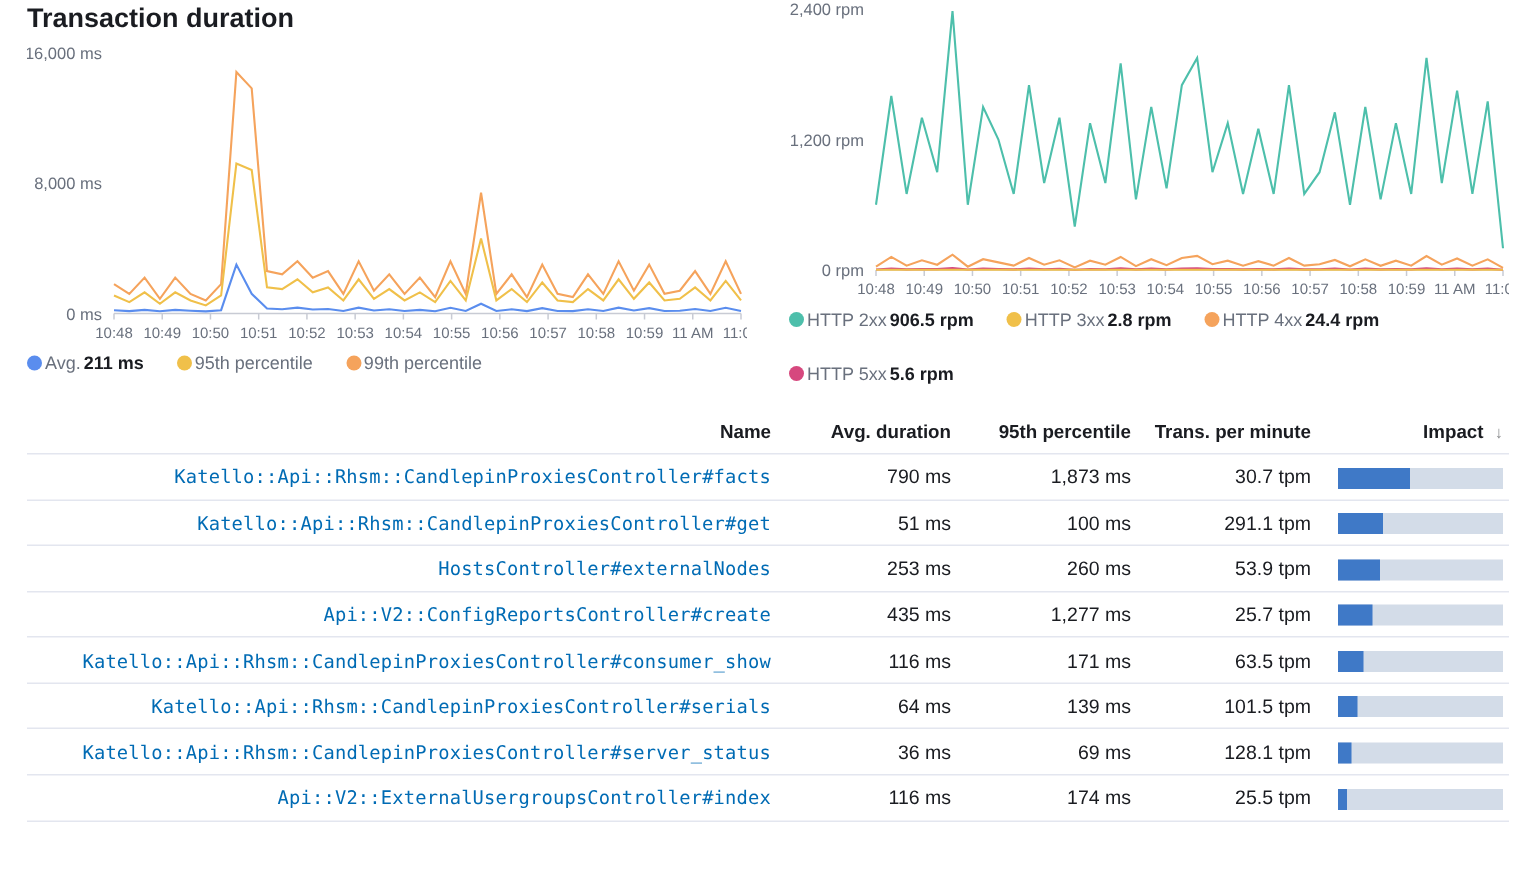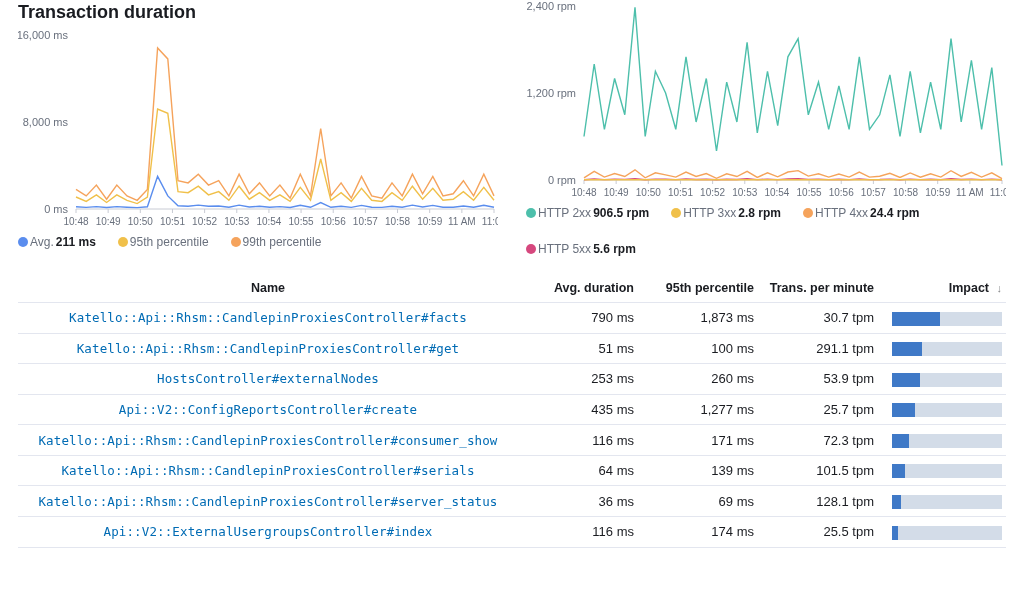--- a/index.html
+++ b/index.html
@@ -25,21 +25,21 @@
   svg { display:block; }
 
   .legend { display:flex; gap:22px; margin-top:6px; font-size:12px;
     color:var(--c-muted); align-items:center; flex-wrap:wrap; }
   .legend .item { display:flex; align-items:center; gap:2px; white-space:nowrap; }
   .dot { width:10px; height:10px; border-radius:50%; }
   .val { color:var(--c-text); font-weight:600; }
 
   
   table { width:100%; border-collapse:collapse; margin-top:18px; table-layout:fixed; }
-  th, td { text-align:center; padding:7px 4px; border-bottom:1px solid var(--c-border);
+  th, td { text-align:right; padding:7px 4px; border-bottom:1px solid var(--c-border);
     font-size:13px; vertical-align:middle; }
   th { font-weight:700; font-size:12.5px; }
   th.num, td.num { text-align:right; }
   th.impact, td.impact { text-align:right; width:120px; }
   td.name a { color:var(--c-link); text-decoration:none;
     font-family: ui-monospace, SFMono-Regular, Menlo, Consolas, monospace;
     font-size:12.5px; letter-spacing:.01em; }
   .sort-arrow { opacity:.55; font-size:11px; margin-left:4px; }
   .bar { width:110px; height:14px; background:var(--c-bar-bg);
     display:inline-block; position:relative; vertical-align:middle; }
@@ -250,21 +250,21 @@
         <span style="width:21%"></span>
       </span>
     </td>
   </tr>
   <tr>
     <td class="name">
       <a href="#">Katello::Api::Rhsm::CandlepinProxiesController#consumer_show</a>
     </td>
     <td class="num">116 ms</td>
     <td class="num">171 ms</td>
-    <td class="num">72.3 tpm</td>
+    <td class="num">63.5 tpm</td>
     <td class="impact">
       <span class="bar">
         <span style="width:15%"></span>
       </span>
     </td>
   </tr>
   <tr>
     <td class="name">
       <a href="#">Katello::Api::Rhsm::CandlepinProxiesController#serials</a>
     </td>

